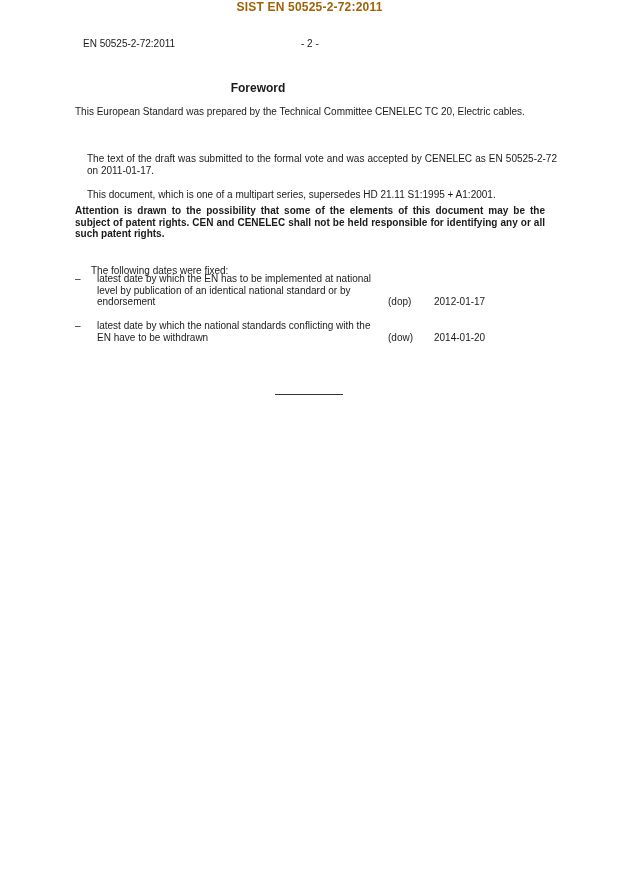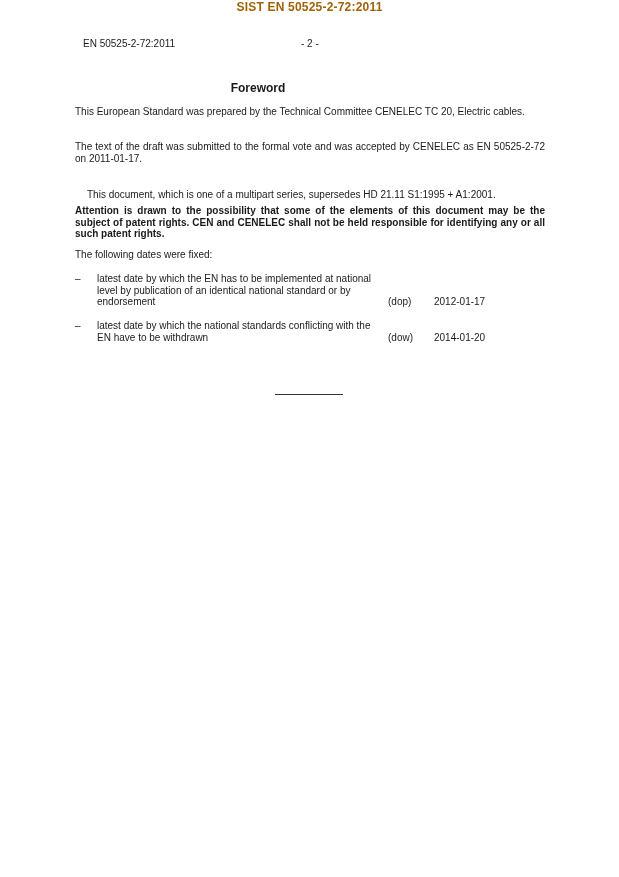--- a/index.html
+++ b/index.html
@@ -110,24 +110,24 @@
 <div class="watermark">SIST EN 50525-2-72:2011</div>
 
 <div class="page-header">
   <span class="header-left">EN 50525-2-72:2011</span>
   <span class="header-center">- 2 -</span>
 </div>
 
 <div class="title">Foreword</div>
 
 <p class="body-text p1" style="margin:0">This European Standard was prepared by the Technical Committee CENELEC TC 20, Electric cables.</p>
-<p class="body-text p2" style="margin:0">The text of the draft was submitted to the formal vote and was accepted by CENELEC as EN 50525-2-72 on 2011-01-17.</p>
+<p class="body-text p2" style="margin:12px">The text of the draft was submitted to the formal vote and was accepted by CENELEC as EN 50525-2-72 on 2011-01-17.</p>
 <p class="body-text p3" style="margin:12px">This document, which is one of a multipart series, supersedes HD 21.11 S1:1995 + A1:2001.</p>
 <p class="body-text p4" style="margin:0">Attention is drawn to the possibility that some of the elements of this document may be the subject of patent rights. CEN and CENELEC shall not be held responsible for identifying any or all such patent rights.</p>
-<p class="body-text p5" style="margin:0">The following dates were fixed:</p>
+<p class="body-text p5" style="margin:16px">The following dates were fixed:</p>
 
 <div class="date-item item1">
   <span class="dash">–</span>
   <span class="desc">latest date by which the EN has to be implemented at national level by publication of an identical national standard or by endorsement</span>
   <span class="abbr">(dop)</span>
   <span class="date">2012-01-17</span>
 </div>
 
 <div class="date-item item2">
   <span class="dash">–</span>

